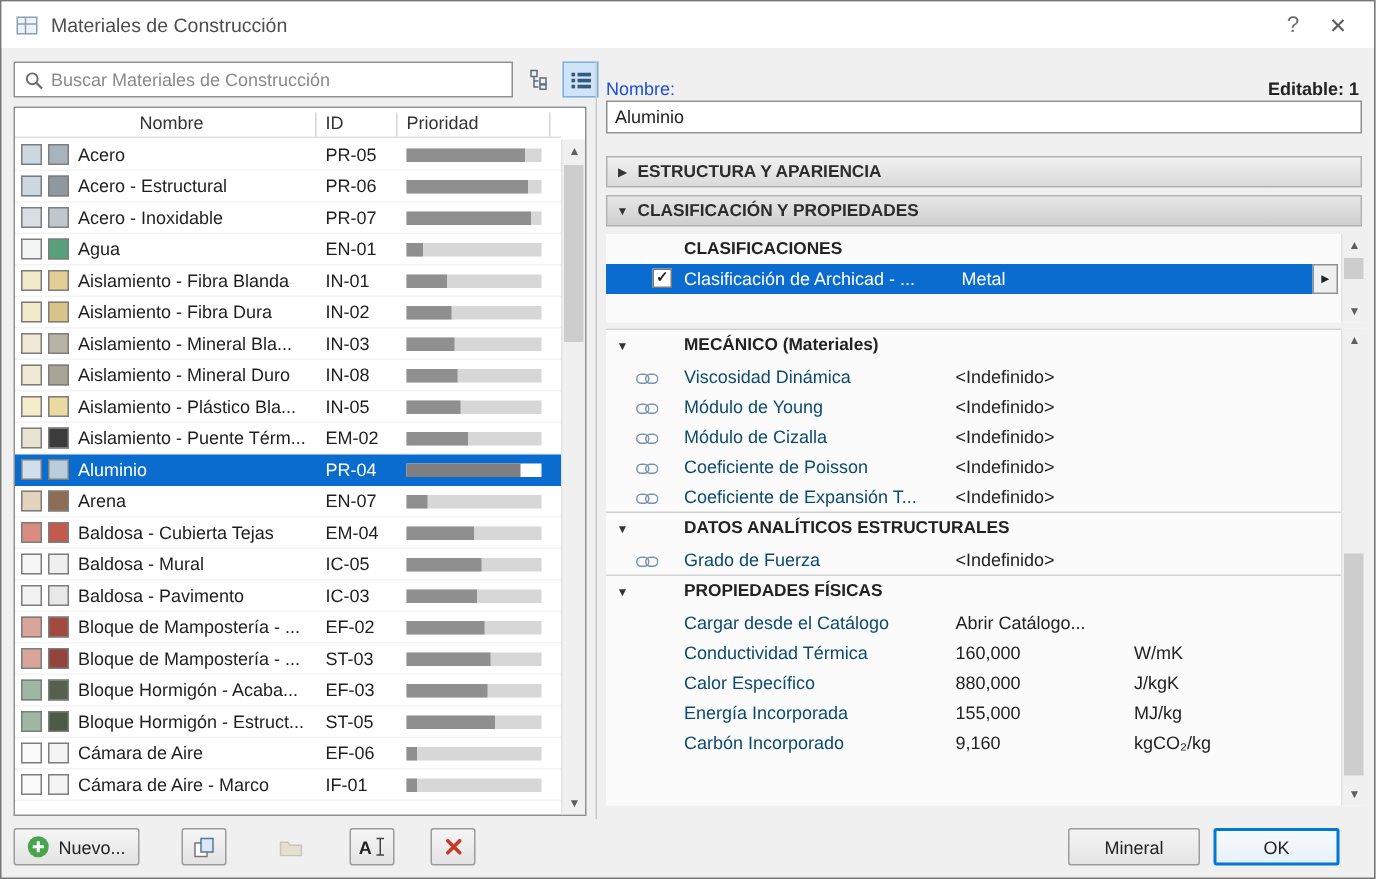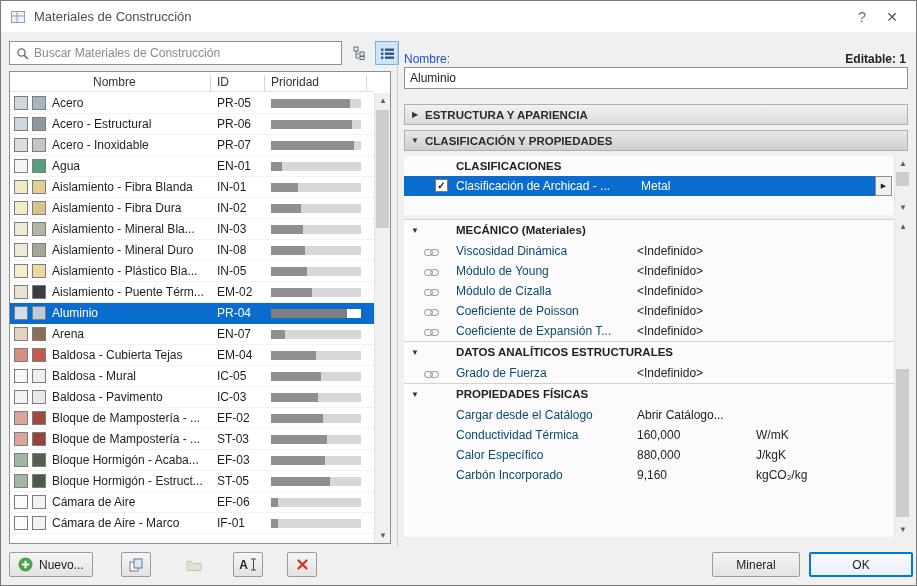--- a/index.html
+++ b/index.html
@@ -94,21 +94,21 @@
   .prow { position:relative; height:20px; }
   .prow .plink { position:absolute; left:20px; top:5px; }
   .prow .plabel { position:absolute; left:52px; top:3px; color:#0c4a6e; }
   .prow .pvalue { position:absolute; left:233px; top:3px; color:#222; }
   .prow .punit  { position:absolute; left:352px; top:3px; color:#222; }
   .props-box .vscroll { top:0; bottom:0; }
   .props-box .thumb { top:150px; height:148px; }
 
   .dlg-btn { position:absolute; top:551px; height:25px; background:linear-gradient(#f4f4f4,#e4e4e4); border:1px solid #9c9c9c; border-radius:2px; font-size:12px; color:#222; display:flex; align-items:center; justify-content:center; }
   .cancel-btn { left:711px; width:88px; }
-  .ok-btn { left:808px; width:104px; border:2px solid #0078d7; background:linear-gradient(#f6fafd,#e8f1f9); }
+  .ok-btn { left:808px; width:84px; border:2px solid #0078d7; background:linear-gradient(#f6fafd,#e8f1f9); }
 </style>
 </head>
 <body>
 
 <div class="window">
 
   <div class="titlebar">
     <span class="app-icon">
       <svg width="16" height="16">
           <rect x="1.5" y="2.5" width="13" height="11" fill="#eef3f8" stroke="#8ba0b5"></rect>
@@ -498,20 +498,26 @@
           <span class="punit">W/mK</span>
         </div>
         <div class="prow">
           <span class="plink"></span>
           <span class="plabel">Calor Específico</span>
           <span class="pvalue">880,000</span>
           <span class="punit">J/kgK</span>
         </div>
         <div class="prow">
           <span class="plink"></span>
+          <span class="plabel">Energía Incorporada</span>
+          <span class="pvalue">155,000</span>
+          <span class="punit">MJ/kg</span>
+        </div>
+        <div class="prow">
+          <span class="plink"></span>
           <span class="plabel">Carbón Incorporado</span>
           <span class="pvalue">9,160</span>
           <span class="punit">kgCO₂/kg</span>
         </div>
       </div>
     <div class="vscroll">
       <span class="arr up">▲</span>
       <span class="thumb"></span>
       <span class="arr down">▼</span>
     </div>

